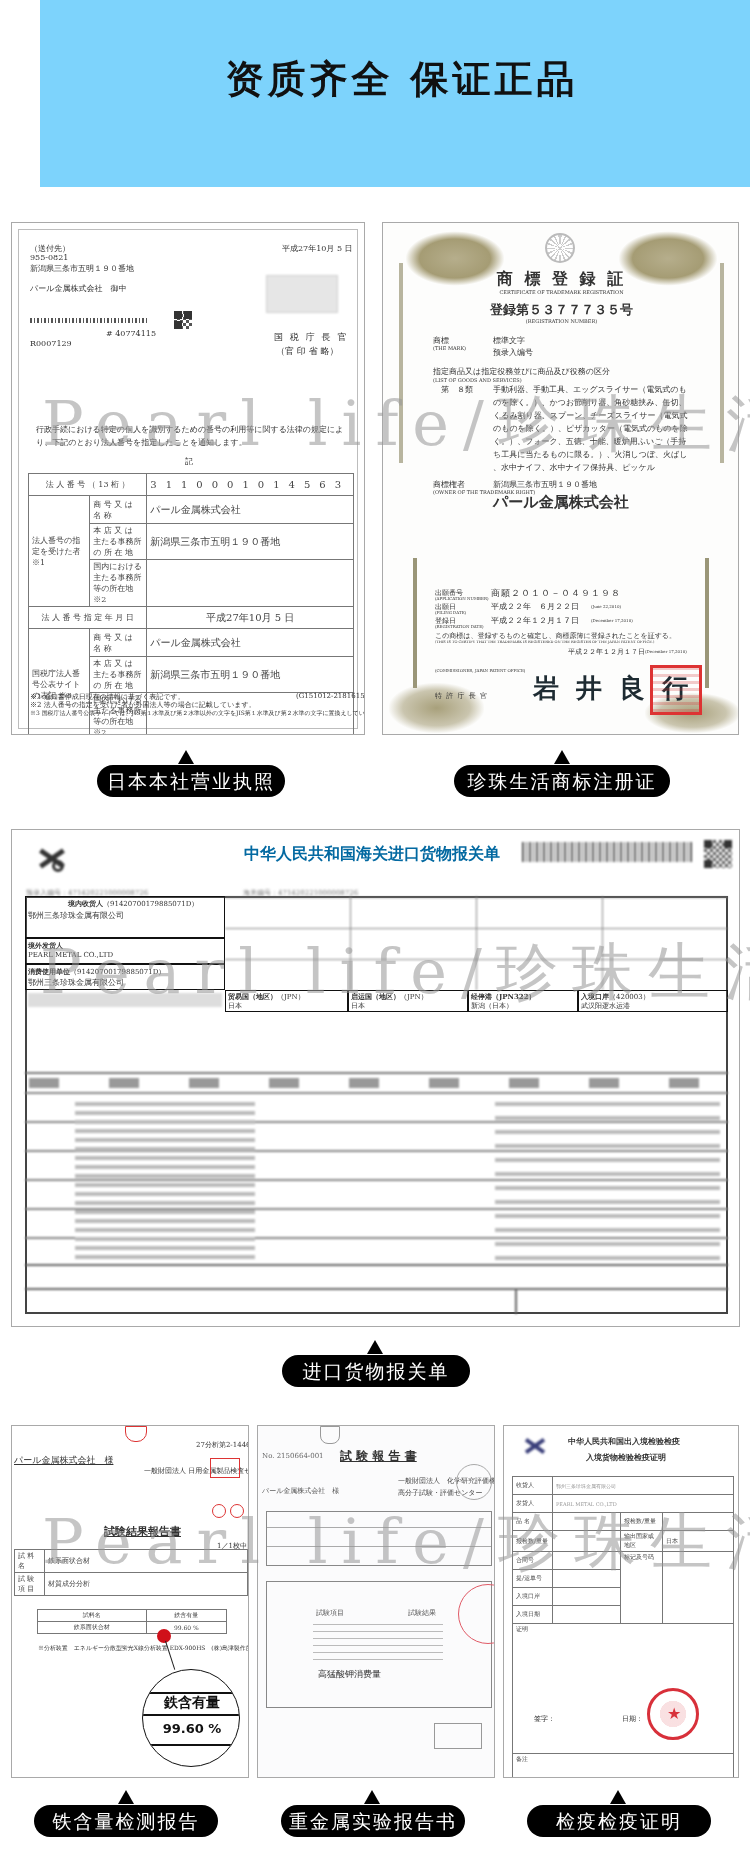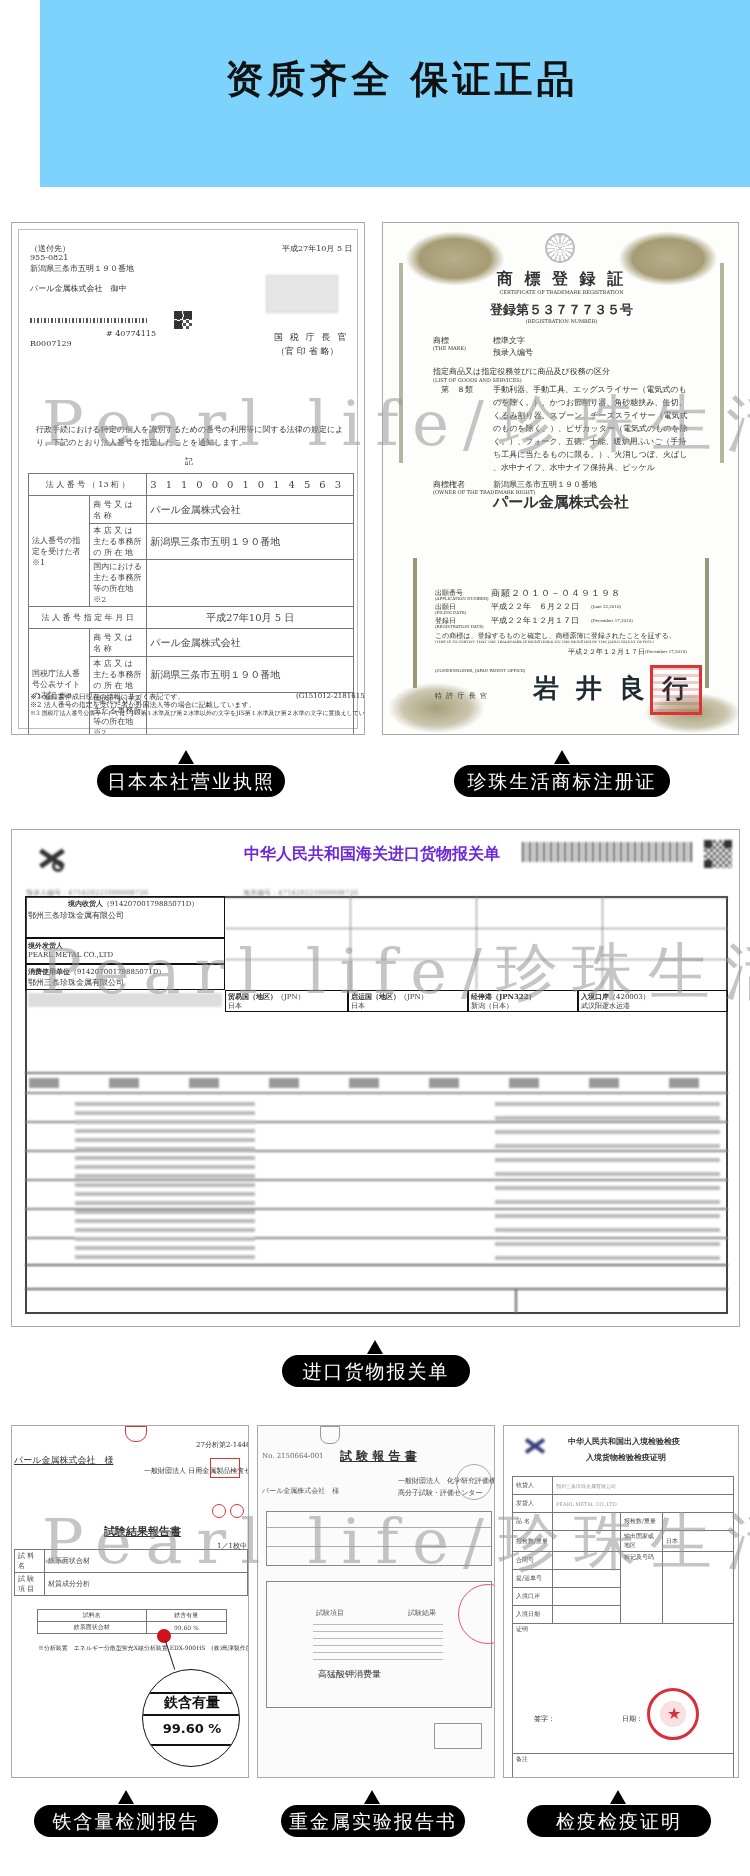--- a/index.html
+++ b/index.html
@@ -162,21 +162,21 @@
 <div class="pill" style="left:97px; top:765px; width:188px;">日本本社营业执照</div>
 <div class="pointer" style="left:554px; top:750px;"></div>
 <div class="pill" style="left:454px; top:765px; width:216px;">珍珠生活商标注册证</div>
 
 <div class="doc" style="left:11px; top:829px; width:729px; height:498px;">
   <div class="blur" style="position:absolute; left:22px; top:12px; width:32px; height:32px;">
     <div style="position:absolute; left:4px; top:14px; width:28px; height:5px; background:#333; transform:rotate(35deg);"></div>
     <div style="position:absolute; left:4px; top:14px; width:28px; height:5px; background:#333; transform:rotate(-35deg);"></div>
     <div style="position:absolute; left:18px; top:18px; width:12px; height:12px; border:3px solid #333; border-radius:50%;"></div>
   </div>
-  <div class="t b" style="left:232px; top:14px; font-size:16px; color:#6d28d9;">中华人民共和国海关进口货物报关单</div>
+  <div class="t b" style="left:232px; top:14px; font-size:16px; color:#0369a1;">中华人民共和国海关进口货物报关单</div>
   <div class="barcode blur" style="left:510px; top:12px; width:172px; height:20px;"></div>
   <div class="qr blur" style="left:692px; top:10px; width:28px; height:28px;"></div>
   <div class="t s7 blur" style="left:14px; top:58px; color:#777;">预录入编号：471420221000008726</div>
   <div class="t s7 blur" style="left:222px; top:58px; color:#777;padding-left:9px;">海关编号：471420221000008726</div>
 
   <div style="position:absolute; left:13px; top:66px; width:703px; height:418px; border:2px solid #444;"></div>
 
   <div style="position:absolute; left:13px; top:66px; width:200px; height:108px;">
     <div style="position:absolute; left:0; top:0; width:200px; height:42px; border:1.5px solid #111;">
       <div class="t s7 b" style="left:2px; top:2px;padding-left:40px;"><span>境内收货人</span><span style="font-weight:normal;">（91420700179885071D）</span></div>

